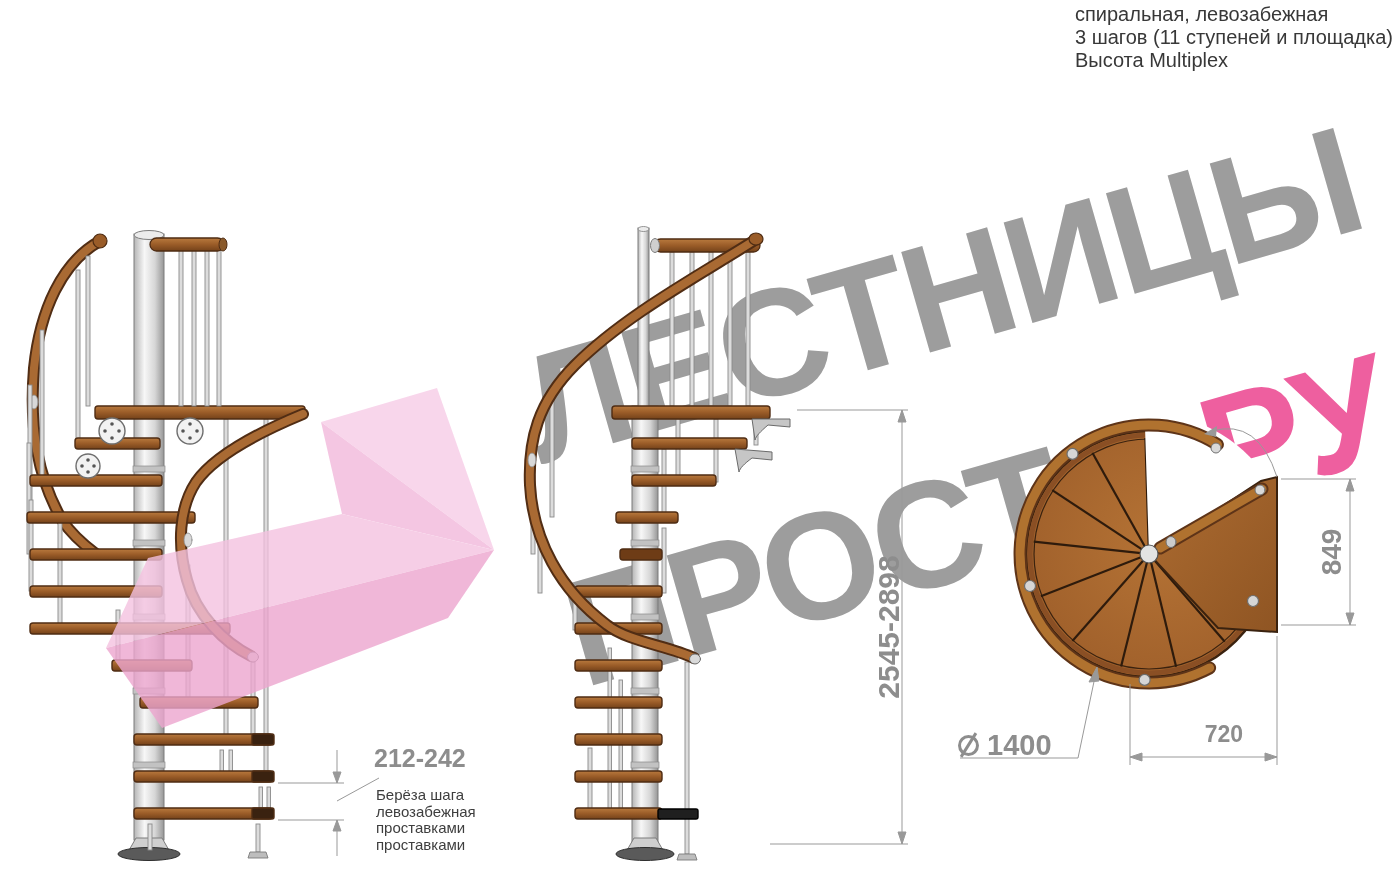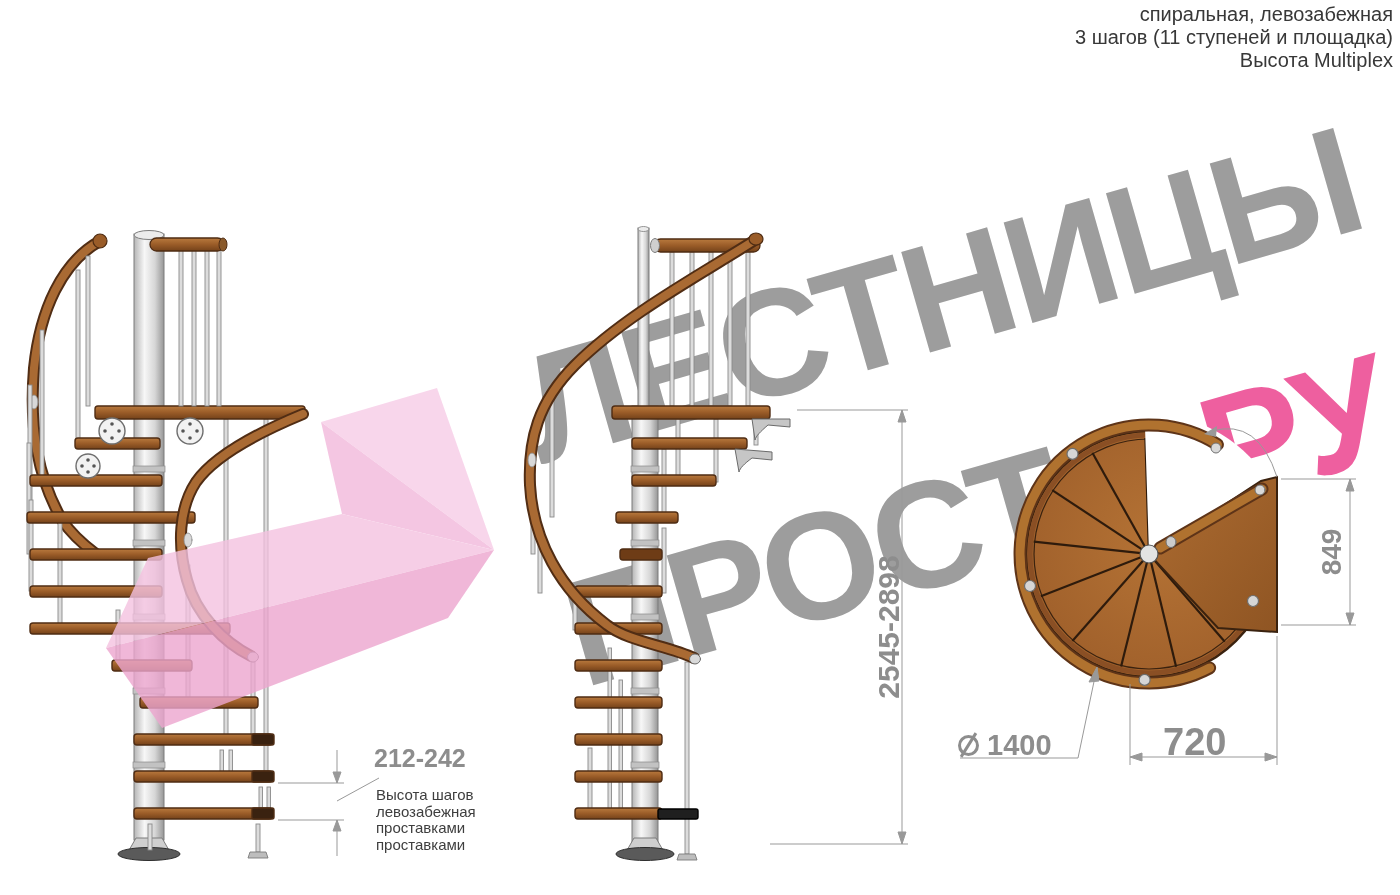--- a/index.html
+++ b/index.html
@@ -1,37 +1,37 @@
 <!DOCTYPE html>
 <html><head>
 <meta charset="utf-8">
 <style>
   html,body{margin:0;padding:0;background:#fff;}
   .page{position:relative;width:1400px;height:895px;overflow:hidden;background:#fff;
         font-family:"Liberation Sans",sans-serif;}
   
-  .hdr{position:absolute;top:3px;right:7px;text-align:right;color:#383838;
+  .hdr{position:absolute;top:3px;right:7px;text-align:left;color:#383838;
        font-size:20px;line-height:23px;font-weight:400;z-index:5;}
   
   .wm{position:absolute;white-space:nowrap;font-weight:800;font-size:152px;
       letter-spacing:-3px;color:#9d9d9d;transform-origin:0 0;transform:rotate(-16deg);
       z-index:1;line-height:1;}
   .wm1{left:505px;top:340px;}
   .wm2{left:548px;top:564px;}
   .wm-accent{color:#ee5f9f;}
   
   .drawing{position:absolute;left:0;top:0;z-index:2;}
   
   .dim{position:absolute;color:#8d8d8d;font-weight:700;white-space:nowrap;z-index:6;}
   .lbl-step{left:374px;top:744px;font-size:25px;}
   .lbl-total{left:778px;top:611px;width:220px;height:32px;text-align:center;
              font-size:30px;transform:rotate(-90deg);}
   .lbl-849{left:1271px;top:537px;width:120px;height:30px;text-align:center;
            font-size:28px;transform:rotate(-90deg);}
-  .lbl-720{left:1163px;top:721px;width:80px;text-align:left;font-size:38px;}
+  .lbl-720{left:1163px;top:721px;width:80px;text-align:right;font-size:23px;}
   .lbl-1400{left:958px;top:722px;font-size:29px;display:flex;align-items:center;margin-top:7px;}
   .diam-icon{display:inline-block;width:15px;height:15px;border:3px solid #8d8d8d;
              border-radius:50%;position:relative;margin-right:8px;}
   .diam-icon::after{content:'';position:absolute;left:5.5px;top:-7px;width:3px;height:28px;
              background:#8d8d8d;transform:rotate(32deg);}
   .note{position:absolute;left:376px;top:787px;color:#3e3e3e;font-size:15px;
         line-height:16.5px;z-index:6;font-weight:400;}
 </style>
 </head>
 <body>
@@ -340,21 +340,21 @@
   </svg>
 
   <div class="hdr">
     <div>спиральная, левозабежная</div>
     <div>3 шагов (11 ступеней и площадка)</div>
     <div>Высота Multiplex</div>
   </div>
 
   <div class="dim lbl-step">212-242</div>
   <div class="note">
-    <div>Высота шагов</div>
+    <div>Берёза шага</div>
     <div>левозабежная</div>
     <div>проставками</div>
     <div>проставками</div>
   </div>
   <div class="dim lbl-total">2545-2898</div>
   <div class="dim lbl-849">849</div>
   <div class="dim lbl-720">720</div>
   <div class="dim lbl-1400">
     <span class="diam-icon"></span>
     <span>1400</span>

